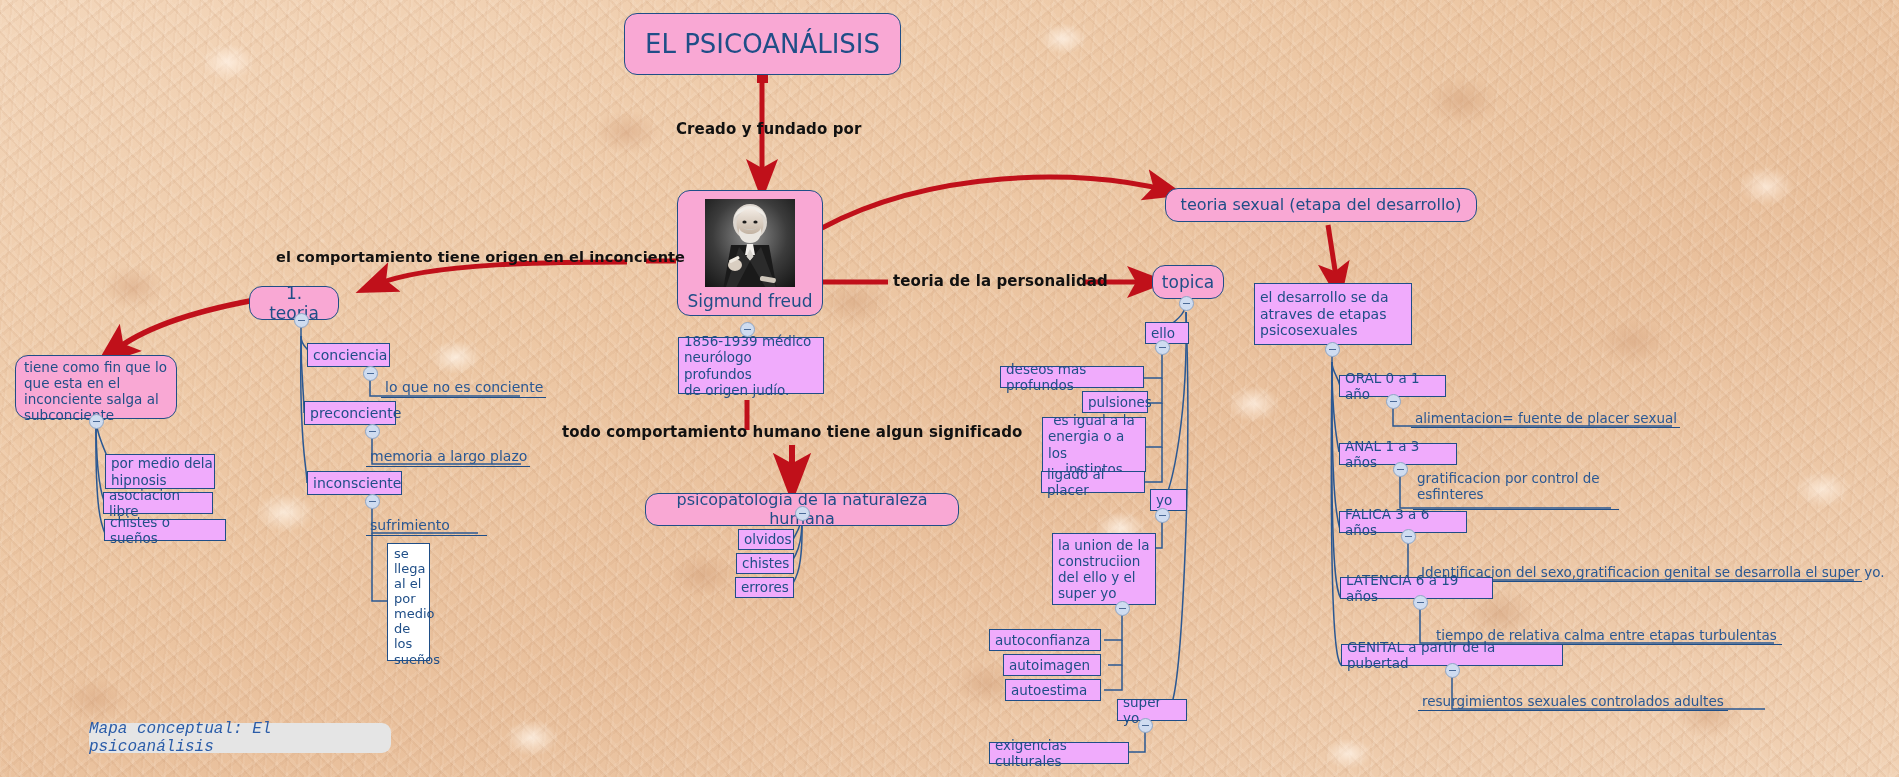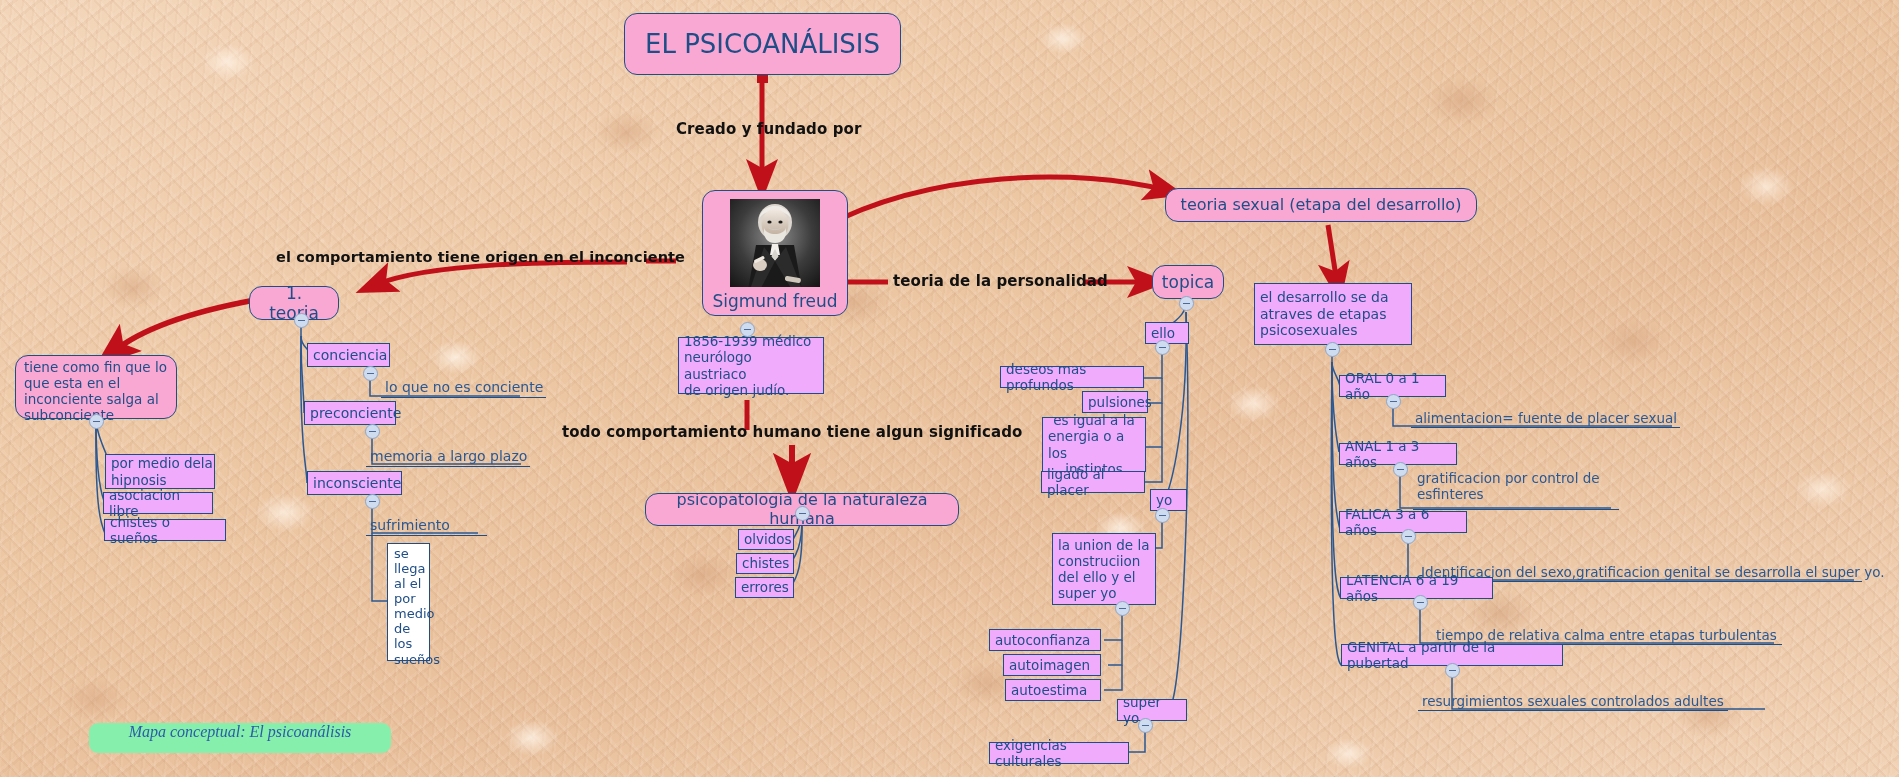--- a/index.html
+++ b/index.html
@@ -106,23 +106,23 @@
   .handle::after{
     content:"";position:absolute;left:3px;top:6px;width:7px;height:1.4px;
     background:#4a6a97;
   }
 
   
   .portrait{
     position:absolute;overflow:hidden;background:#2b2b2b;
   }
   .caption{
-    position:absolute;background:#86efac;border-radius:9px;
-    color:#2a5ca8;font-style:italic;font-family:Liberation Serif, serif;
-    display:flex;align-items:flex-start;justify-content:center;
+    position:absolute;background:#e5e5e5;border-radius:9px;
+    color:#2a5ca8;font-style:italic;font-family:Liberation Mono, monospace;
+    display:flex;align-items:center;justify-content:center;
   }
   svg.wires{position:absolute;left:0;top:0;width:1899px;height:777px;pointer-events:none;}
 </style>
 </head>
 <body>
 
 <div id="canvas"></div>
 <div class="tex2"></div>
 
 <svg class="wires" viewBox="0 0 1899 777">
@@ -204,21 +204,21 @@
 </svg>
 
 <div class="node balloon" style="left:624px;top:13px;width:277px;height:62px;font-size:26px;">
   <span>EL PSICOANÁLISIS</span>
 </div>
 
 <div class="clabel" style="left:676px;top:120px;font-size:15px;">
   <span>Creado y fundado  por</span>
 </div>
 
-<div class="node balloon" style="left:677px;top:190px;width:146px;height:126px;flex-direction:column;justify-content:flex-start;padding:8px 6px 4px;margin-left:25px;">
+<div class="node balloon" style="left:677px;top:190px;width:146px;height:126px;flex-direction:column;justify-content:flex-start;padding:8px 6px 4px;">
   <div class="portrait" style="position:relative;left:0;top:0;width:90px;height:91px;">
     <svg viewBox="0 0 90 91" width="90" height="91">
       <defs>
         <radialGradient id="bgp" cx="50%" cy="40%" r="75%">
           <stop offset="0%" stop-color="#8e8e8e"></stop>
             <stop offset="55%" stop-color="#3c3c3c"></stop>
           <stop offset="100%" stop-color="#141414"></stop>
         </radialGradient>
         <linearGradient id="sk" x1="0" y1="0" x2="0" y2="1">
           <stop offset="0%" stop-color="#f2eae2"></stop>
@@ -246,21 +246,21 @@
       <ellipse cx="30" cy="66" rx="7" ry="6" fill="#d9cec1"></ellipse>
       <rect x="24" y="59" width="11" height="3.4" rx="1.5" fill="#efe9e0" transform="rotate(-26 29 61)"></rect>
       <rect x="55" y="78" width="16" height="5" rx="2" fill="#cfc7bb" transform="rotate(10 63 80)"></rect>
     </svg>
   </div>
   <div style="font-size:17px;margin-top:4px;">Sigmund freud</div>
 </div>
 
 <div class="node rect" style="left:678px;top:337px;width:146px;height:57px;font-size:13.5px;flex-direction:column;align-items:flex-start;justify-content:center;">
   <span>1856-1939 médico</span>
-  <span>neurólogo austriaco</span>
+  <span>neurólogo profundos</span>
   <span>de origen judío.</span>
 </div>
 <div class="handle" style="left:740px;top:322px;"></div>
 
 <div class="clabel" style="left:276px;top:249px;font-size:14.5px;">
   <span>el comportamiento tiene origen en el inconciente</span>
 </div>
 
 <div class="clabel" style="left:893px;top:272px;font-size:15px;">
   <span>teoria de la personalidad</span>

